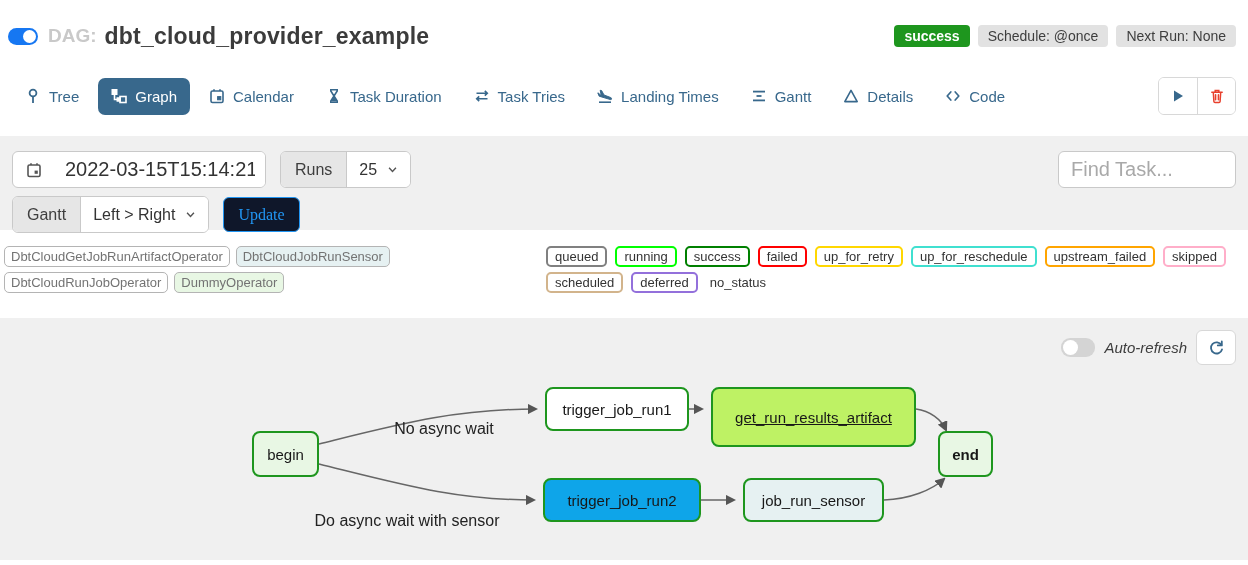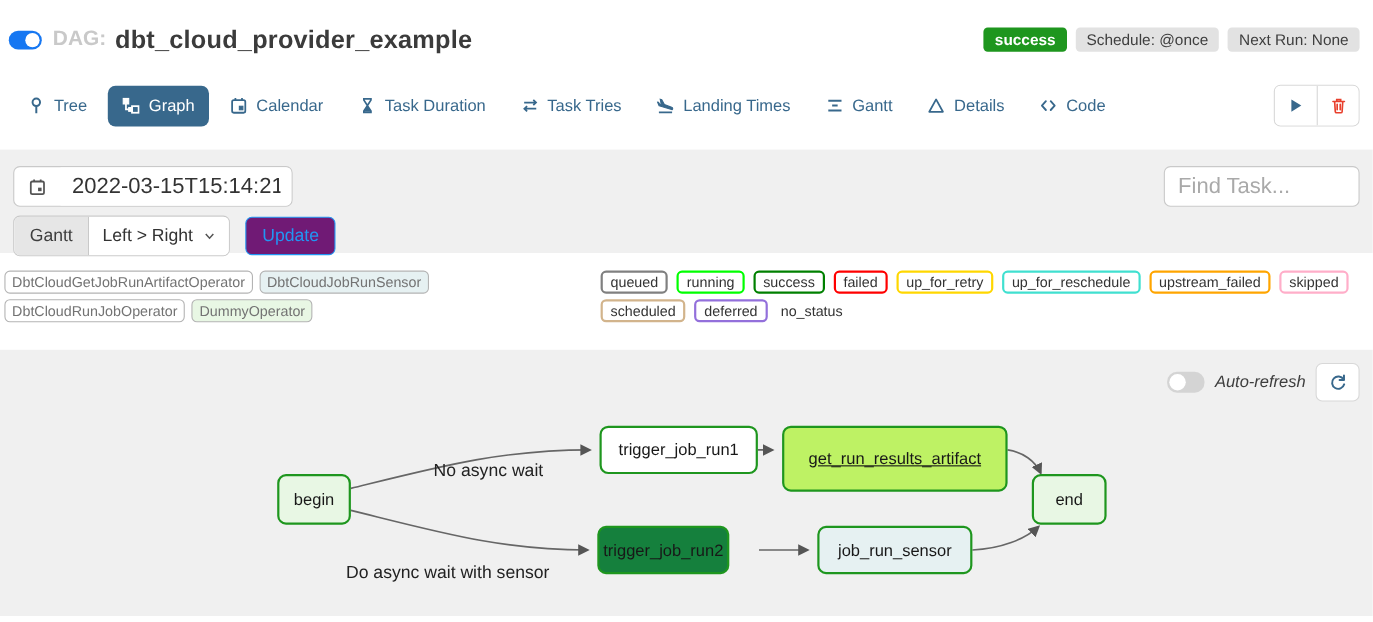--- a/index.html
+++ b/index.html
@@ -44,22 +44,22 @@
     border-right:1px solid transparent; }
   .glabel{ display:flex; align-items:center; padding:0 14px; background:#e6e6e6; color:#3e3e3e;
     font-size:16px; border-right:1px solid #c9c9c9; }
   .gselect{ display:flex; align-items:center; gap:10px; padding:0 12px; font-size:16px; color:#333;
     cursor:pointer; background:#fff; }
   .chev{ width:11px; height:11px; stroke:#555; }
   input{ border:none; outline:none; font-size:20px; color:#333; font-family:"Liberation Sans",sans-serif; }
   .date-input{ width:210px; padding:0 10px; }
   .find-task{ margin-left:auto; width:178px; height:37px; border:1px solid #c9c9c9; border-radius:6px; padding:0 12px; }
   .find-task::placeholder{ color:#a9a9a9; }
-  .update-btn{ height:35px; padding:0 14px; background:#701a75; border:1px solid #2196f3; color:#2196f3;
-    border-radius:6px; font-size:16px; cursor:pointer; font-family:Liberation Sans, sans-serif; }
+  .update-btn{ height:35px; padding:0 14px; background:#0f172a; border:1px solid #2196f3; color:#2196f3;
+    border-radius:6px; font-size:16px; cursor:pointer; font-family:Liberation Serif, serif; }
 
   
   .legend{ display:flex; align-items:flex-start; margin:16px 0 0 4px; height:62px; }
   .op-legend{ width:542px; display:flex; flex-wrap:wrap; gap:5px 6px; }
   .st-legend{ flex:1; display:flex; flex-wrap:wrap; gap:5px 8px; align-items:center; }
   .op-badge{ font-size:13px; color:#737373; border:1px solid #b4b4b4; border-radius:5px; padding:2px 6px; white-space:nowrap; }
   .status-badge{ font-size:13px; color:#333; background:#fff; border:2px solid #888; border-radius:5px;
     padding:1px 7px; white-space:nowrap; }
   .status-badge.no-border{ border:none; background:transparent; padding:2px 4px; }
 
@@ -224,20 +224,29 @@
 <section class="filter-bar">
   <div class="frow">
     <div class="igroup">
       <span class="icon-cell">
           <svg class="icon16">
             <use href="#i-calendar"></use>
           </svg>
         </span>
       <input class="date-input" value="2022-03-15T15:14:21Z" style="">
     </div>
+    <div class="igroup">
+      <span class="glabel">Runs</span>
+      <span class="gselect">
+        <span>25</span>
+        <svg class="chev">
+            <use href="#i-chev"></use>
+          </svg>
+      </span>
+    </div>
     <input class="find-task" placeholder="Find Task..." style="">
   </div>
   <div class="frow">
     <div class="igroup">
       <span class="glabel">Gantt</span>
       <span class="gselect">
         <span>Left &gt; Right</span>
         <svg class="chev">
             <use href="#i-chev"></use>
           </svg>
@@ -297,17 +306,17 @@
   </svg>
 
   <div id="edge-labels">
       <div class="edge-label" style="left: 444px; top: 111px;">No async wait</div>
       <div class="edge-label" style="left: 407px; top: 203px;">Do async wait with sensor</div>
     </div>
   <div id="graph-nodes">
       <div class="node" style="left: 252px; top: 113px; width: 67px; height: 46px; background: rgb(232, 247, 228); border-color: rgb(30, 150, 30);">begin</div>
       <div class="node" style="left: 545px; top: 69px; width: 144px; height: 44px; background: rgb(255, 255, 255); border-color: rgb(30, 150, 30);">trigger_job_run1</div>
       <div class="node" style="left: 711px; top: 69px; width: 205px; height: 60px; background: #bef264; border-color: rgb(30, 150, 30); text-decoration: underline;">get_run_results_artifact</div>
-      <div class="node" style="left: 543px; top: 160px; width: 120px; height: 44px; background: #15803d; border-color: rgb(30, 150, 30);">trigger_job_run2</div>
+      <div class="node" style="left: 543px; top: 160px; width: 158px; height: 44px; background: #0ea5e9; border-color: rgb(30, 150, 30);">trigger_job_run2</div>
       <div class="node" style="left: 743px; top: 160px; width: 141px; height: 44px; background: rgb(230, 241, 242); border-color: rgb(30, 150, 30);">job_run_sensor</div>
-      <div class="node" style="left: 938px; top: 113px; width: 68px; height: 46px; background: rgb(232, 247, 228); border-color: rgb(30, 150, 30);">end</div>
+      <div class="node" style="left: 938px; top: 113px; width: 55px; height: 46px; background: rgb(232, 247, 228); border-color: rgb(30, 150, 30); font-weight: bold;">end</div>
     </div>
 </section>
 
 </body></html>

